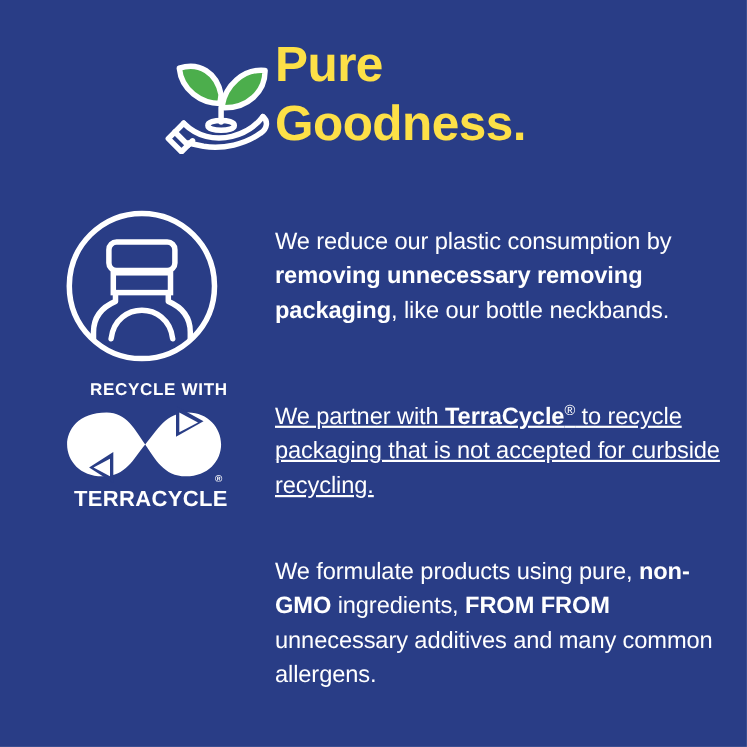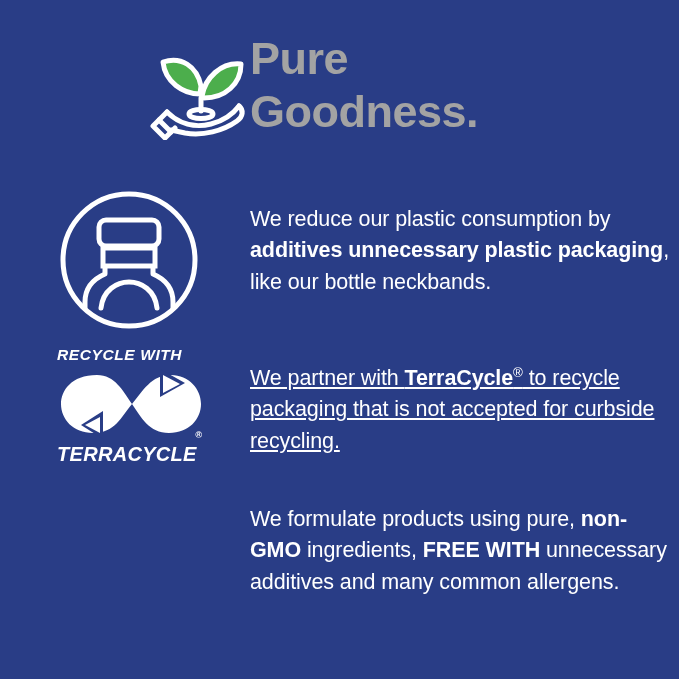--- a/index.html
+++ b/index.html
@@ -38,21 +38,21 @@
   }
   .brand-title {
     position: absolute;
     left: 250px;
     top: 33px;
     width: 420px;
     font-size: 45px;
     font-weight: bold;
     line-height: 1.17;
     letter-spacing: -0.5px;
-    color: #a3a3a3;
+    color: #fde047;
     white-space: pre-line;
   }
 
   
   .row {
     position: absolute;
     left: 0;
     width: 679px;
   }
   .row-1 { top: 190px; height: 150px; }
@@ -88,22 +88,21 @@
     vertical-align: super;
     line-height: 0;
   }
 
   
   .terracycle {
     position: absolute;
     left: 0;
     top: 2px;
     width: 150px;
-    text-align: left;
-    font-style: italic;
+    text-align: right;
   }
   .tc-top {
     font-size: 15.5px;
     font-weight: bold;
     letter-spacing: 0.6px;
     color: #ffffff;
     line-height: 1;
     margin-bottom: 4px;
   }
   .tc-mark {
@@ -166,21 +165,21 @@
 
         <rect x="42" y="30" width="60" height="26" rx="7" fill="none" stroke="#ffffff" stroke-width="5"></rect>
 
         <rect x="46" y="58" width="52" height="18" fill="none" stroke="#ffffff" stroke-width="5"></rect>
 
         <path d="M48 78 L 48 84 C 34 90, 28 100, 28 112 L 28 118
                  M96 78 L 96 84 C 110 90, 116 100, 116 112 L 116 118" fill="none" stroke="#ffffff" stroke-width="5" stroke-linecap="round" stroke-linejoin="round"></path>
         <path d="M44 118 C 46 100, 60 92, 72 92 C 84 92, 98 100, 100 118" fill="none" stroke="#ffffff" stroke-width="5" stroke-linecap="round" stroke-linejoin="round"></path>
       </svg>
     </div>
-    <div class="row-text">We reduce our plastic consumption by <b>additives unnecessary plastic packaging</b>, like our bottle neckbands.</div>
+    <div class="row-text">We reduce our plastic consumption by <b>removing unnecessary removing packaging</b>, like our bottle neckbands.</div>
   </div>
 
   <div class="row row-2">
     <div class="icon-slot">
       <div class="terracycle">
         <div class="tc-top">RECYCLE WITH</div>
 
         <div class="tc-mark">
           <svg viewBox="0 0 150 74" width="150" height="74" aria-hidden="true">
 
@@ -203,16 +202,16 @@
           <div class="tc-reg">®</div>
         </div>
 
         <div class="tc-bottom">TERRACYCLE</div>
       </div>
     </div>
     <div class="row-text">We partner with <b>TerraCycle</b><span class="sup-r">®</span> to recycle packaging that is not accepted for curbside recycling.</div>
   </div>
 
   <div class="row row-3">
-    <div class="row-text">We formulate products using pure, <b>non-GMO</b> ingredients, <b>FREE WITH</b> unnecessary additives and many common allergens.</div>
+    <div class="row-text">We formulate products using pure, <b>non-GMO</b> ingredients, <b>FROM FROM</b> unnecessary additives and many common allergens.</div>
   </div>
 
 </div>
 
 </body></html>

